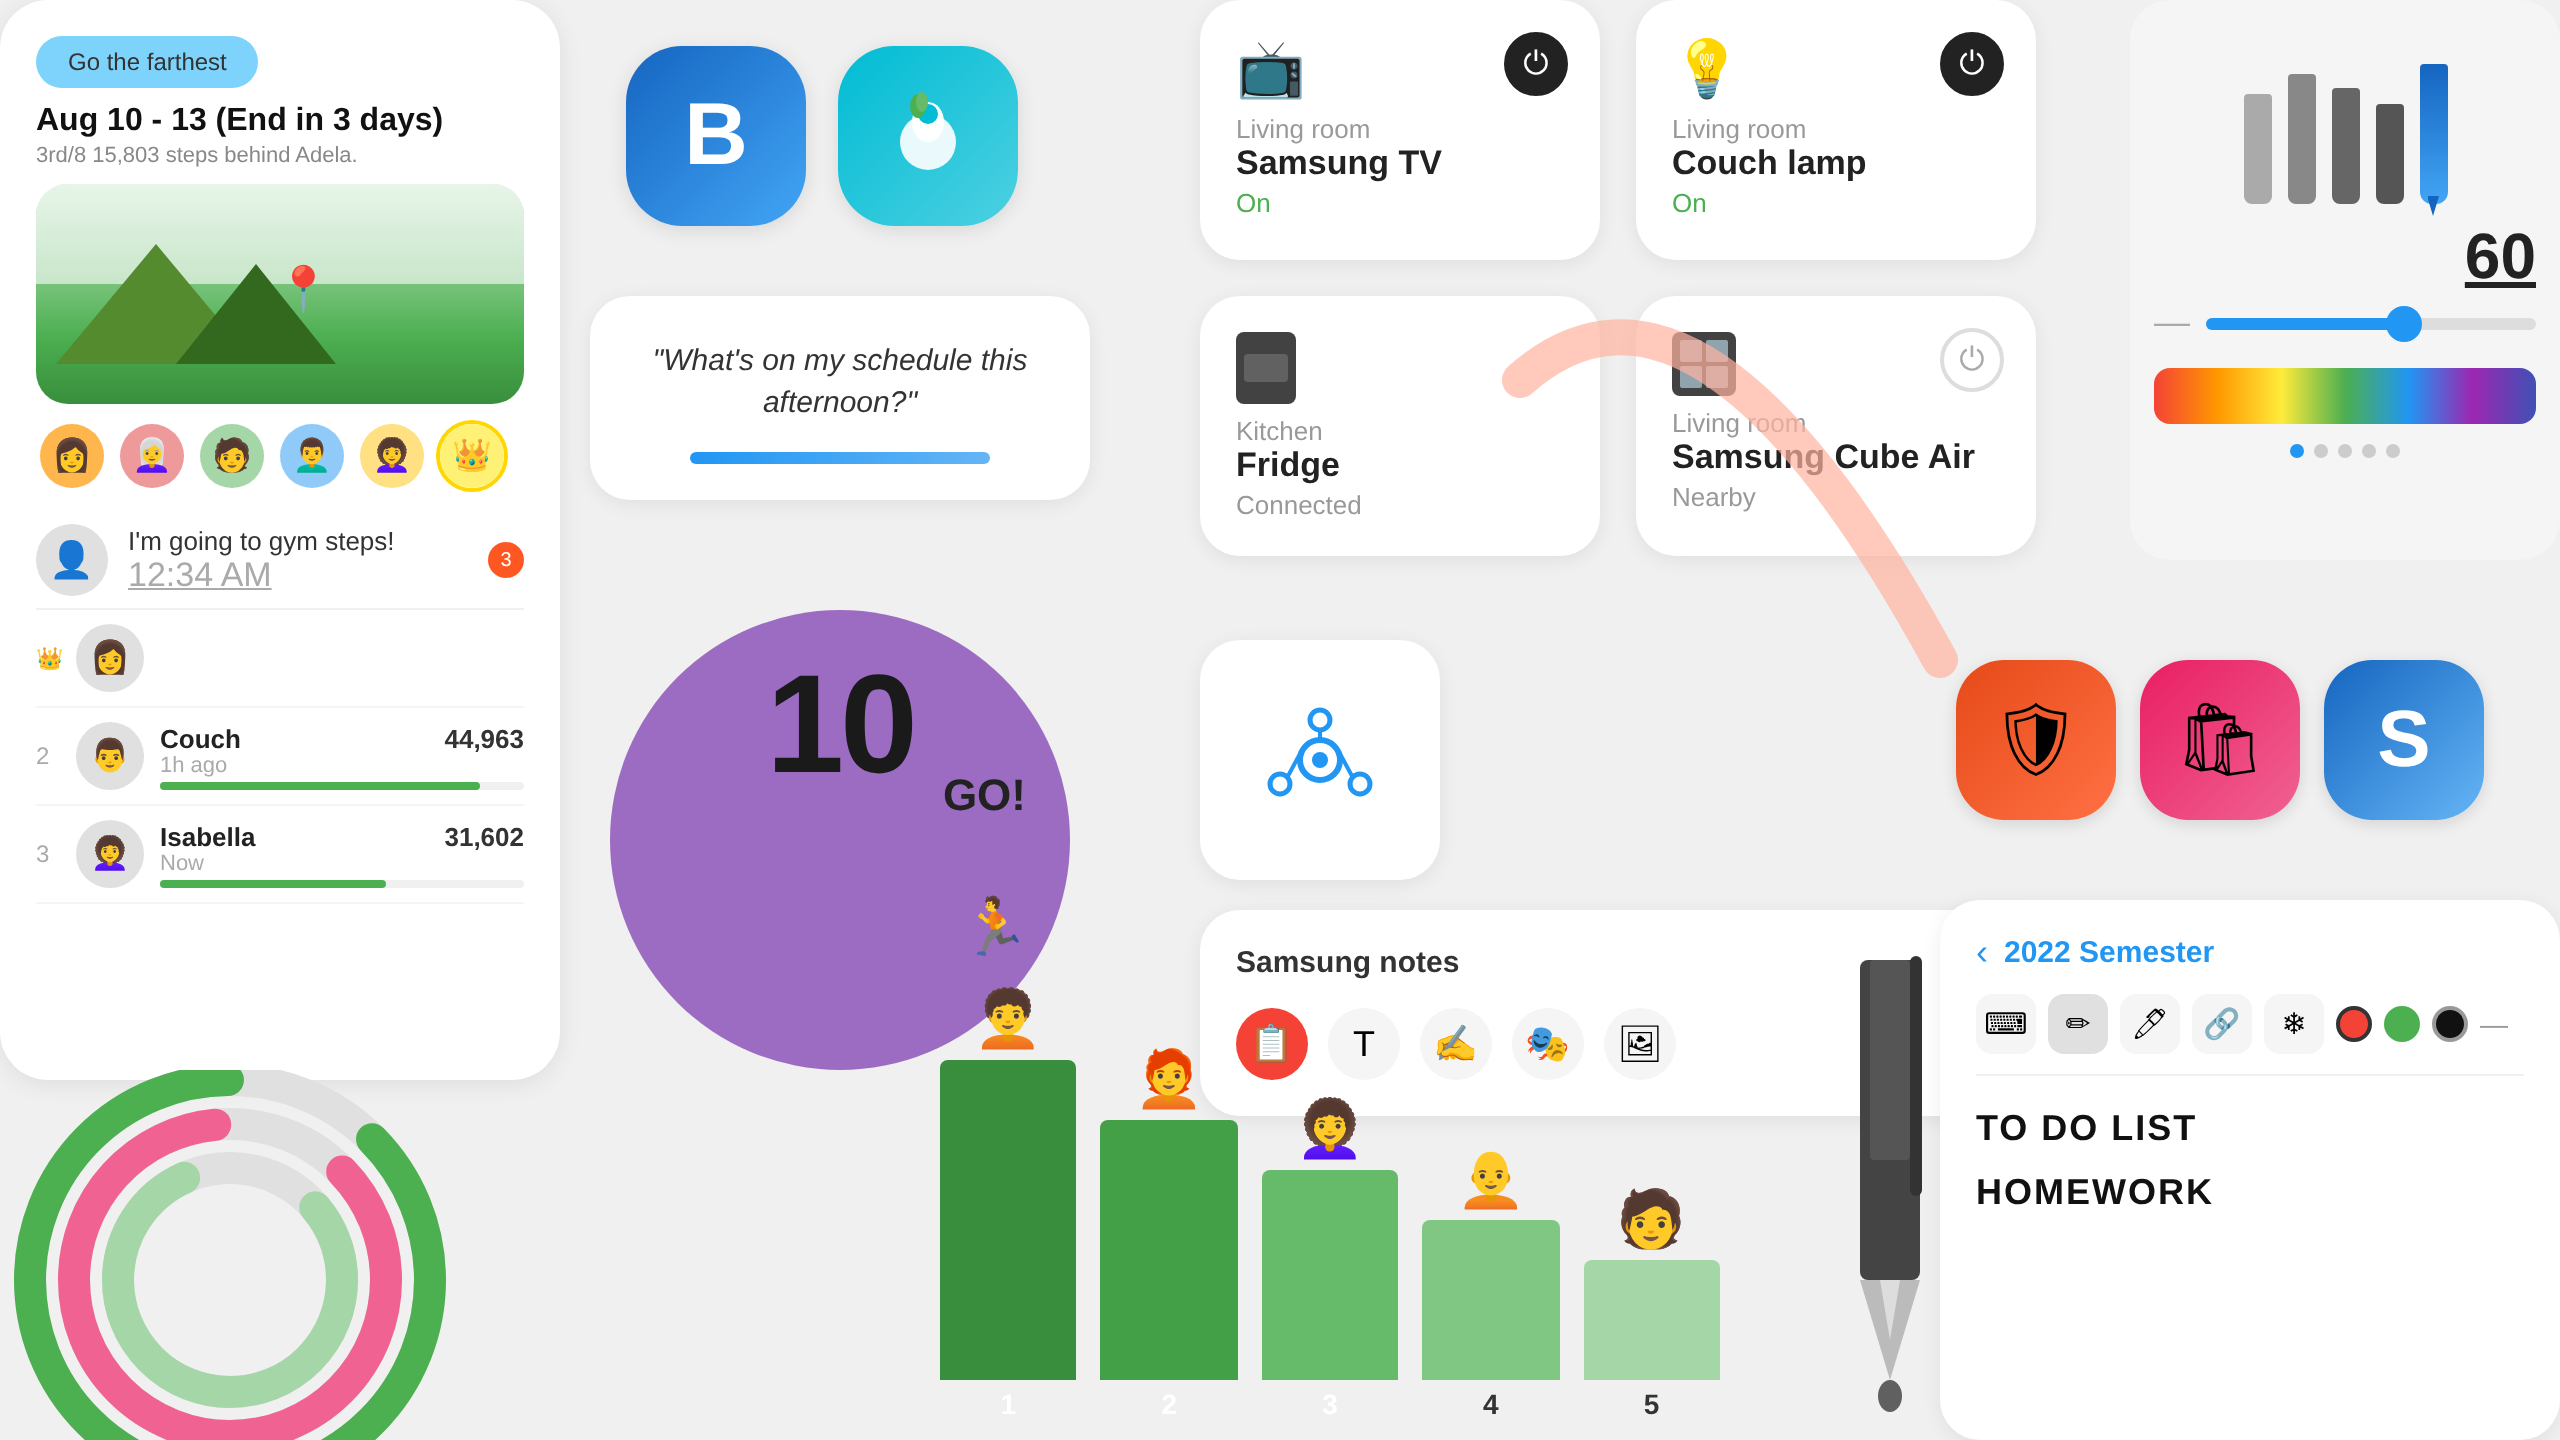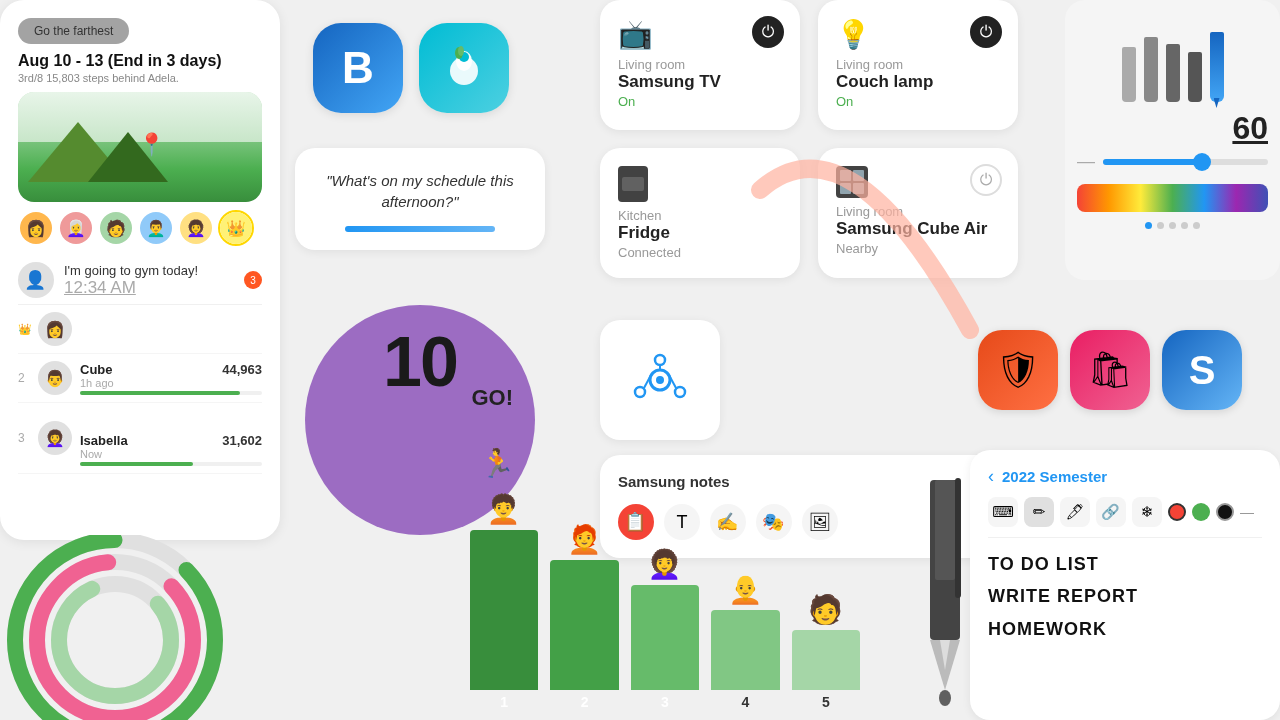--- a/index.html
+++ b/index.html
@@ -18,21 +18,21 @@
       top: 0; left: 0;
       width: 280px;
       height: 540px;
       background: white;
       border-radius: 24px;
       padding: 18px 18px 10px;
       box-shadow: 0 2px 12px rgba(0,0,0,0.08);
       overflow: hidden;
     }
     .challenge-banner {
-      background: #a3a3a3;
+      background: #7dd3fc;
       border-radius: 20px;
       padding: 6px 16px;
       font-size: 12px;
       color: #333;
       text-align: center;
       display: inline-block;
       margin-bottom: 8px;
     }
     .challenge-dates {
       font-size: 16px;
@@ -571,51 +571,51 @@
         <div class="avatar-placeholder" style="background:#ffe082;">👩‍🦱</div>
       </div>
     <div class="avatar-circle gold">
         <div class="avatar-placeholder" style="background:#fff176;">👑</div>
       </div>
   </div>
 
   <div class="message-row">
     <div class="msg-avatar">👤</div>
     <div>
-      <div class="msg-text">I'm going to gym today!</div>
+      <div class="msg-text">I'm going to gym steps!</div>
       <div class="msg-time">12:34 AM</div>
     </div>
     <div class="msg-badge">3</div>
   </div>
 
   
   <div id="leaderboard-container">
       <div class="leaderboard-row">
       <span class="rank-num"><span class="crown">👑</span></span>
       <div class="lb-avatar">👩</div>
     </div>
       <div class="leaderboard-row">
       <span class="rank-num">2</span>
       <div class="lb-avatar">👨</div>
       <div style="flex:1;">
         <div style="display:flex; justify-content:space-between; align-items:center;">
-          <span class="lb-name">Cube</span>
+          <span class="lb-name">Couch</span>
           <span class="lb-steps">44,963</span>
         </div>
         <div style="font-size:11px;color:#aaa;">1h ago</div>
         <div class="lb-bar-wrap">
           <div class="lb-bar" style="width:88%;"></div>
         </div>
       </div>
     </div>
       <div class="leaderboard-row">
       <span class="rank-num">3</span>
       <div class="lb-avatar">👩‍🦱</div>
       <div style="flex:1;">
-        <div style="display:flex; justify-content:space-between; align-items:center;margin-top:23px;">
+        <div style="display:flex; justify-content:space-between; align-items:center;">
           <span class="lb-name">Isabella</span>
           <span class="lb-steps">31,602</span>
         </div>
         <div style="font-size:11px;color:#aaa;">Now</div>
         <div class="lb-bar-wrap">
           <div class="lb-bar" style="width:62%;"></div>
         </div>
       </div>
     </div>
     </div>
@@ -785,21 +785,20 @@
     <div class="ntool">🖊</div>
     <div class="ntool">🔗</div>
     <div class="ntool">❄</div>
     <div class="ncolor active" style="background:#f44336;"></div>
     <div class="ncolor" style="background:#4caf50;"></div>
     <div class="ncolor active" style="background:#111; border:2px solid #999;"></div>
     <span style="color:#999; font-size:14px;">—</span>
   </div>
   <div class="notes-content">
     <div>TO DO LIST</div>
-    <div>WRITE REPORT</div>
     <div>HOMEWORK</div>
   </div>
 </div>
 
 <div id="bar-chart-widget">
 
 <div class="bar-item">
       <div class="bar-avatar">🧑‍🦱</div>
       <div class="bar-fill" style="height:160px; background:#388e3c;"></div>
       <div class="bar-label ">1</div>

